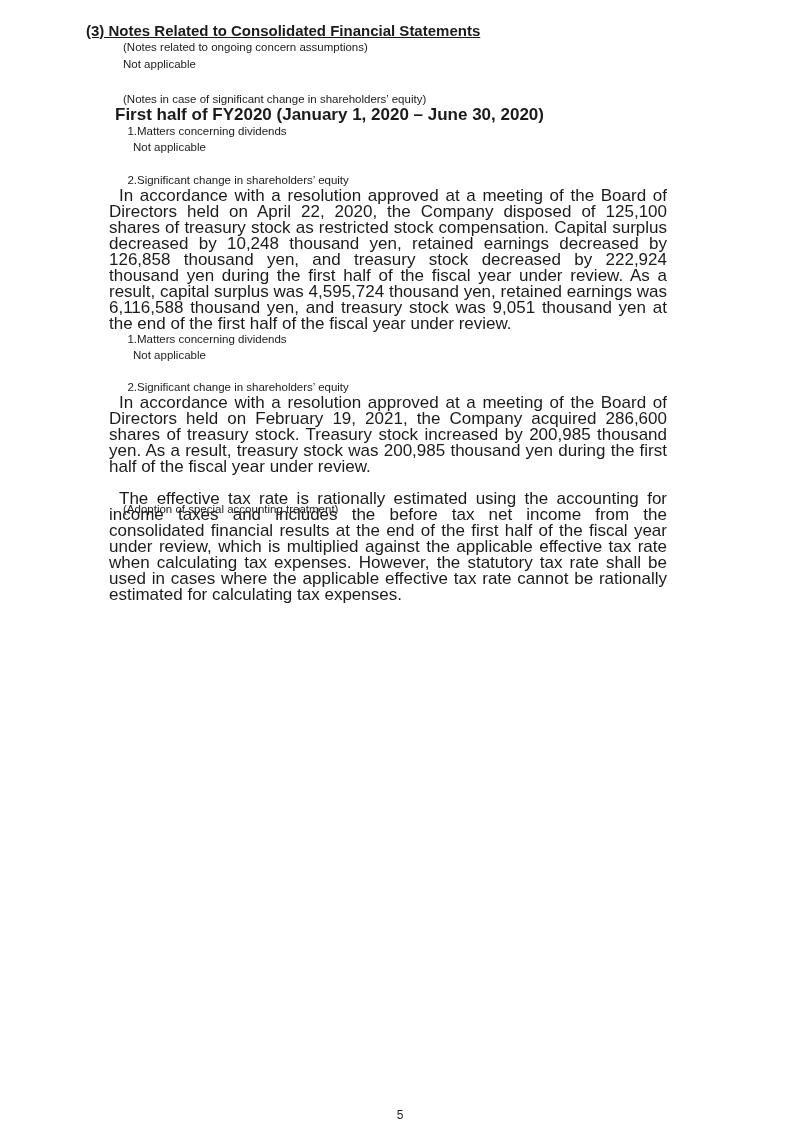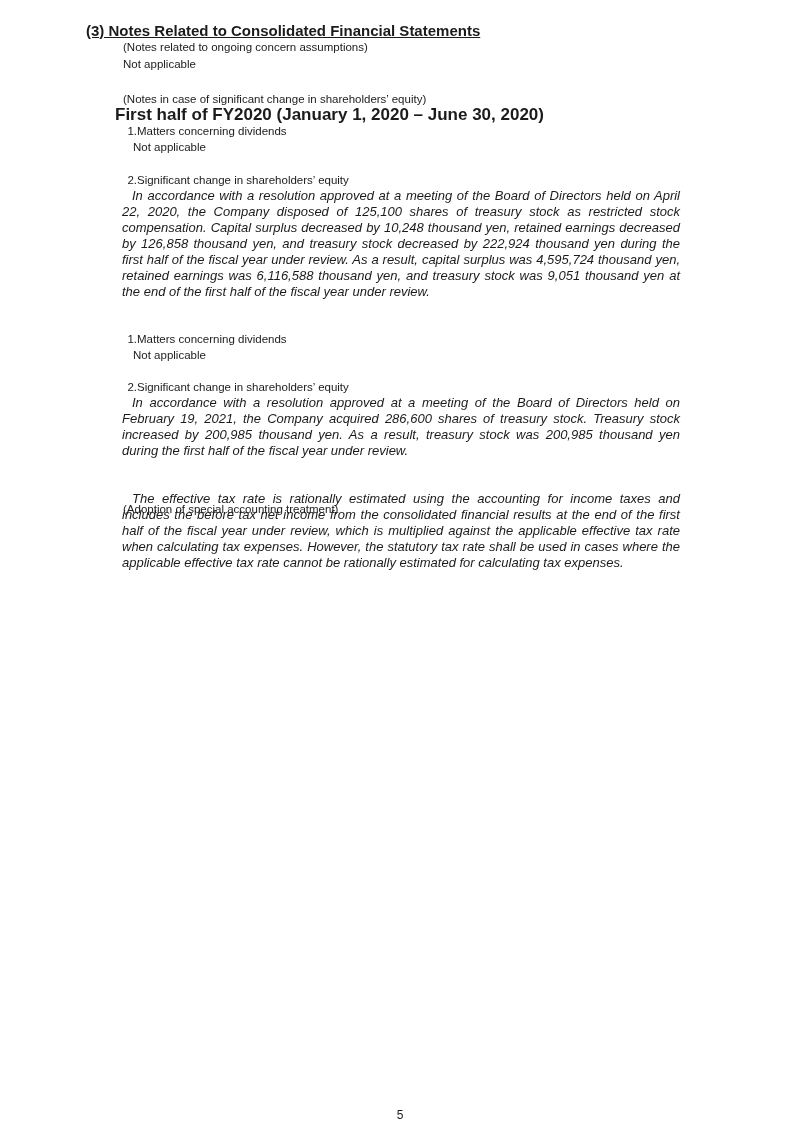--- a/index.html
+++ b/index.html
@@ -44,28 +44,27 @@
   }
   .num {
     display: inline-block;
     width: 18px;
   }
   .item-body {
     left: 133px;
   }
   .para {
     position: absolute;
-    left: 122px;
+    left: 109px;
     width: 558px;
-    font-size: 13px;
+    font-size: 17px;
     line-height: 16px;
     text-align: justify;
     text-indent: 10px;
     white-space: normal;
-    font-style: italic;
   }
   .page-num {
     position: absolute;
     left: 0;
     right: 0;
     top: 1108px;
     text-align: center;
     font-size: 12px;
   }
 </style>

